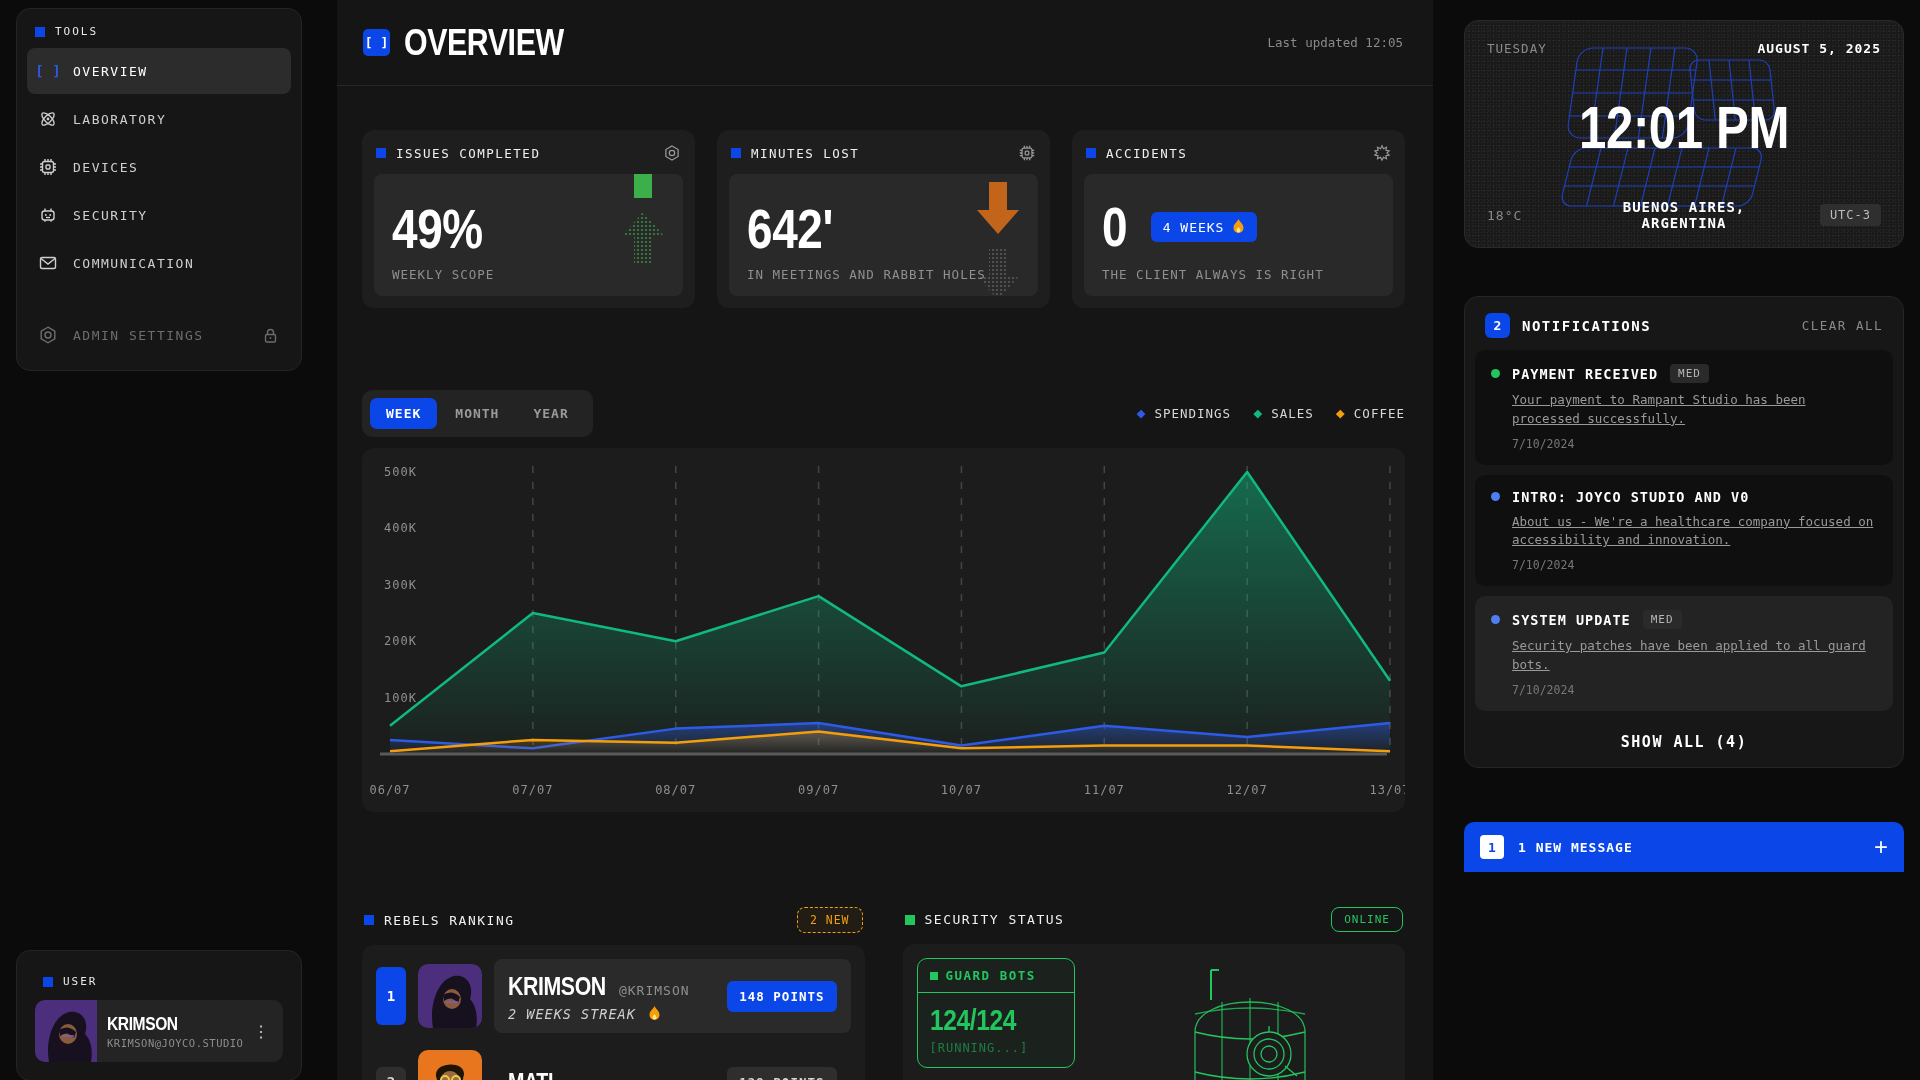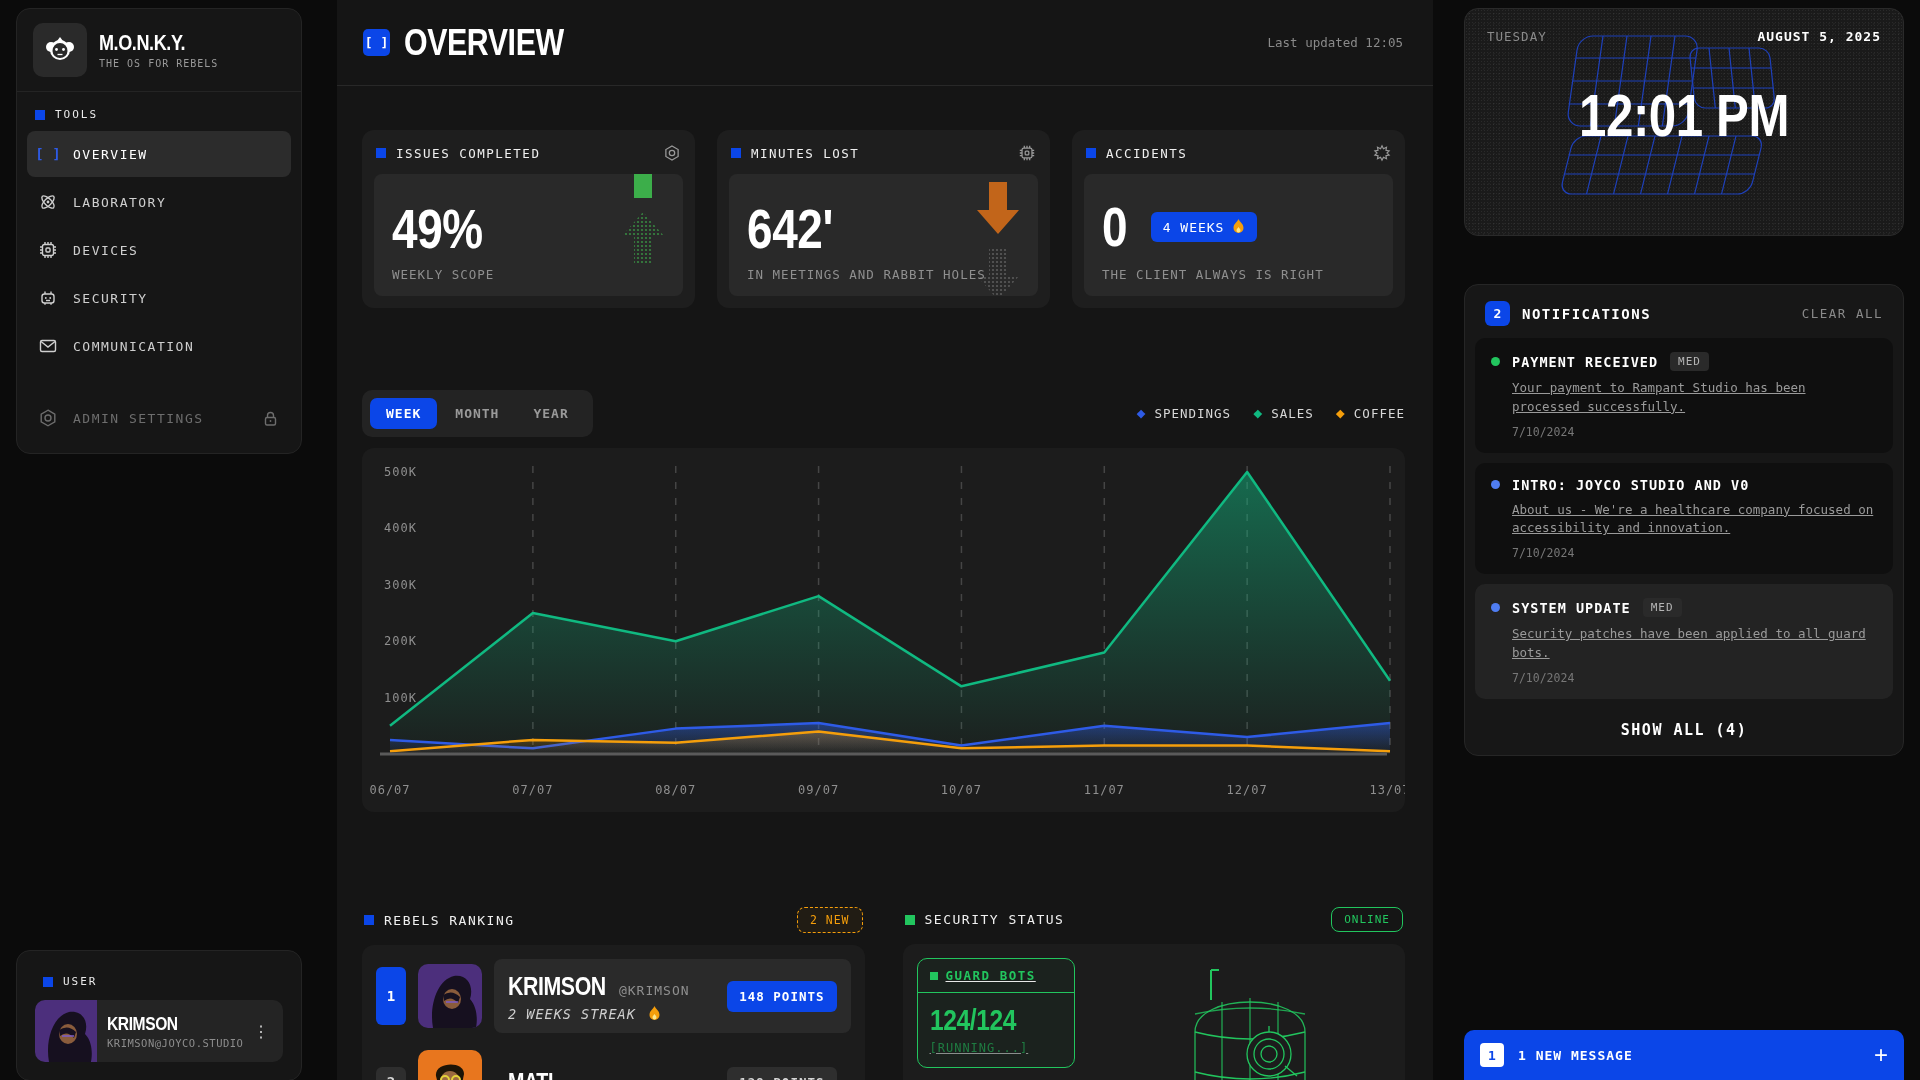--- a/index.html
+++ b/index.html
@@ -93,31 +93,31 @@
   .rank-info.boxed { background:#2a2a2a; border-radius:8px; }
   .rank-name { font-size:26px; color:#fff; }
   .rank-handle { font-size:13px; color:#8f8f8f; letter-spacing:1px; }
   .rank-streak { font-style:italic; font-size:13.5px; color:#cfcfcf; letter-spacing:1px; display:flex; align-items:center; gap:12px; margin-top:4px; }
   .points { margin-left:auto; font-size:12.5px; font-weight:bold; letter-spacing:1px; border-radius:6px; padding:8px 12px; flex:none; }
   .points.blue { background:#0b46e8; color:#fff; }
   .points.gray { background:#2e2e2e; color:#d5d5d5; }
   .tuck-18 { margin-left:-18px; } .tuck-12 { margin-left:-12px; }
 
   .sec-body.security { position:relative; overflow:hidden; }
-  .gbox { width:158px; border:1.5px solid #22c55e; border-radius:10px; background:rgba(34,197,94,.04); margin-bottom:12px;text-decoration:underline; }
+  .gbox { width:158px; border:1.5px solid #22c55e; border-radius:10px; background:rgba(34,197,94,.04); margin-bottom:12px; }
   .gbox-head { display:flex; align-items:center; gap:8px; padding:9px 12px; border-bottom:1.5px solid #22c55e; color:#22c55e;
                font-size:12.5px; font-weight:bold; letter-spacing:1.5px; }
   .gsq { width:8px; height:8px; background:#22c55e; flex:none; }
   .gbox-body { padding:10px 12px 12px 12px; }
   .gval { font-size:30px; color:#22c55e; }
   .gstatus { font-size:12px; color:#22c55e; opacity:.55; margin-top:4px; letter-spacing:1px; }
   .bot-svg { position:absolute; right:70px; top:18px; }
 
   
-  .right-col { position:absolute; left:1464px; top:8px; width:440px; height:1072px; }
+  .right-col { position:absolute; left:1464px; top:20px; width:440px; height:852px; }
   .clock-panel { position:relative; height:228px; background:#1a1a1a; border:1px solid #2a2a2a; border-radius:14px; padding:20px 22px; overflow:hidden; }
   .clock-panel::before { content:""; position:absolute; inset:0; pointer-events:none;
       background-image:radial-gradient(rgba(255,255,255,.07) 1px, transparent 1px), radial-gradient(rgba(255,255,255,.04) 1px, transparent 1px);
       background-size:3px 3px, 5px 5px; background-position:0 0, 1px 2px; }
   .clock-top { display:flex; justify-content:space-between; position:relative; z-index:2; }
   .clock-day { font-size:12.5px; color:#8a8a8a; letter-spacing:1px; }
   .clock-date { font-size:13px; color:#fff; font-weight:bold; letter-spacing:1px; }
   .clock-wire { position:absolute; left:50%; top:104px; transform:translate(-50%,-50%); z-index:1; opacity:.9; }
   .clock-time { position:absolute; left:0; right:0; top:72px; text-align:center; z-index:2; font-size:60px; color:#fff; }
   .clock-bottom { position:absolute; left:22px; right:22px; bottom:16px; display:flex; align-items:center; z-index:2; }
@@ -149,38 +149,20 @@
   .msg-count { width:24px; height:24px; background:#fff; color:#0b46e8; border-radius:4px; font-size:13px; font-weight:bold;
                display:flex; align-items:center; justify-content:center; }
   .msg-text { margin-left:14px; font-size:13px; font-weight:bold; letter-spacing:1px; color:#fff; }
   .msg-plus { margin-left:auto; color:#fff; font-size:24px; line-height:1; font-family:"Liberation Sans",sans-serif; }
 </style>
 </head>
 <body>
 
 <div class="sidebar-col">
   <div class="panel tools-panel">
-    <div class="logo-row">
-      <div class="logo-tile">
-        <svg width="34" height="34" viewBox="0 0 34 34">
-          <circle cx="8" cy="14" r="5" fill="#fff"></circle>
-            <circle cx="26" cy="14" r="5" fill="#fff"></circle>
-          <path d="M17 4 L14 8 L20 8 Z" fill="#fff"></path>
-          <circle cx="17" cy="17" r="10" fill="#fff"></circle>
-          <path d="M9.5 18 a7.5 7 0 0 0 15 0 a7.5 8 0 0 0 -15 0 Z" fill="#2a2a2a"></path>
-          <circle cx="13.5" cy="16.5" r="1.4" fill="#fff"></circle>
-            <circle cx="20.5" cy="16.5" r="1.4" fill="#fff"></circle>
-          <path d="M14.5 21.5 h5" stroke="#fff" stroke-width="1.3"></path>
-        </svg>
-      </div>
-      <div>
-        <div class="logo-title cond">M.O.N.K.Y.</div>
-        <div class="logo-sub">THE OS FOR REBELS</div>
-      </div>
-    </div>
     <div class="section-label">
       <span class="sq"></span>
       <span>TOOLS</span>
     </div>
     <div class="nav-item active">
       <span class="nav-icon brk">[ ]</span>
       <span>OVERVIEW</span>
     </div>
     <div class="nav-item">
       <span class="nav-icon">
@@ -542,20 +524,27 @@
       <g transform="translate(170,30) skewX(6)">
         <rect x="0" y="0" width="80" height="60" rx="10"></rect>
         <path d="M0 20 h80 M0 40 h80 M20 0 v60 M40 0 v60 M60 0 v60"></path>
       </g>
       <g transform="translate(55,118) skewX(-14)">
         <rect x="0" y="0" width="190" height="58" rx="12"></rect>
         <path d="M0 19 h190 M0 38 h190 M27 0 v58 M54 0 v58 M81 0 v58 M108 0 v58 M135 0 v58 M162 0 v58"></path>
       </g>
     </svg>
     <div class="clock-time cond center">12:01 PM</div>
+    <div class="clock-bottom">
+      <span class="clock-temp">18°C</span>
+      <span class="clock-loc">BUENOS AIRES, ARGENTINA</span>
+      <span class="clock-utc">
+          <span class="utc-badge">UTC-3</span>
+        </span>
+    </div>
   </div>
 
   <div class="notif-panel">
     <div class="notif-head">
       <span class="notif-count">2</span>
       <span class="notif-title">NOTIFICATIONS</span>
       <span class="clear-all">CLEAR ALL</span>
     </div>
 
     <div class="notif-card dark">

